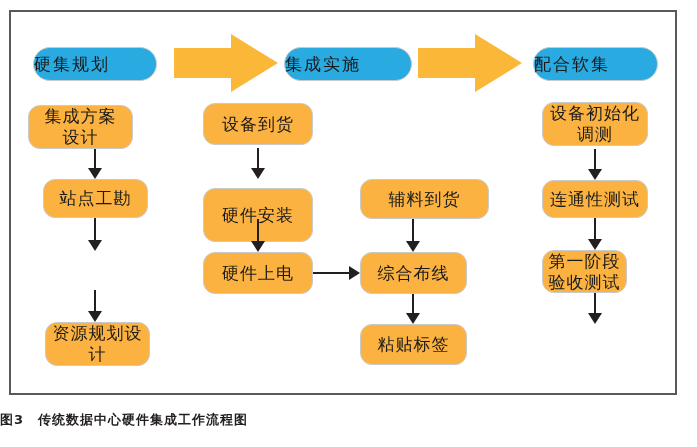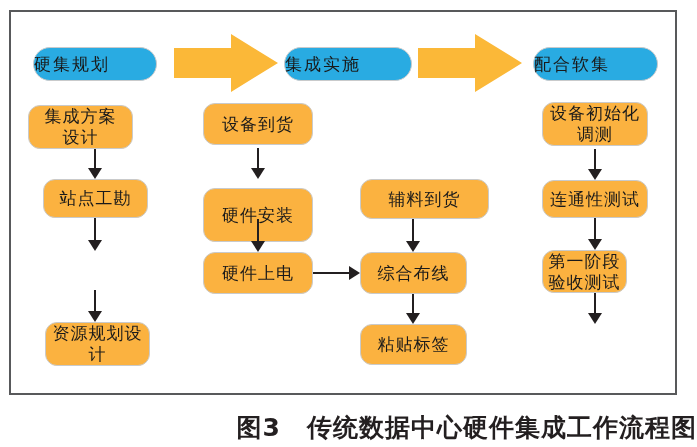--- a/index.html
+++ b/index.html
@@ -46,21 +46,21 @@
     position:absolute; top:5.5px; left:0; right:9px; height:2.5px;
     background:var(--connector,#231F20);
   }
   .hconn .head {
     position:absolute; right:0; top:0; width:0; height:0;
     border-top:7px solid transparent; border-bottom:7px solid transparent;
     border-left:11px solid var(--connector,#231F20);
   }
   .caption {
     position:absolute; left:0; right:0; top:411px;
-    text-align:right; font-size:25px; font-weight:bold;
+    text-align:left; font-size:13px; font-weight:bold;
     font-family:"DejaVu Sans","Liberation Sans",sans-serif;
     color:var(--connector,#231F20); letter-spacing:1px;
   }
   i { display:block; font-style:normal; }
 </style>
 </head>
 <body>
 
 <div id="screen">
   <div class="frame"></div>

